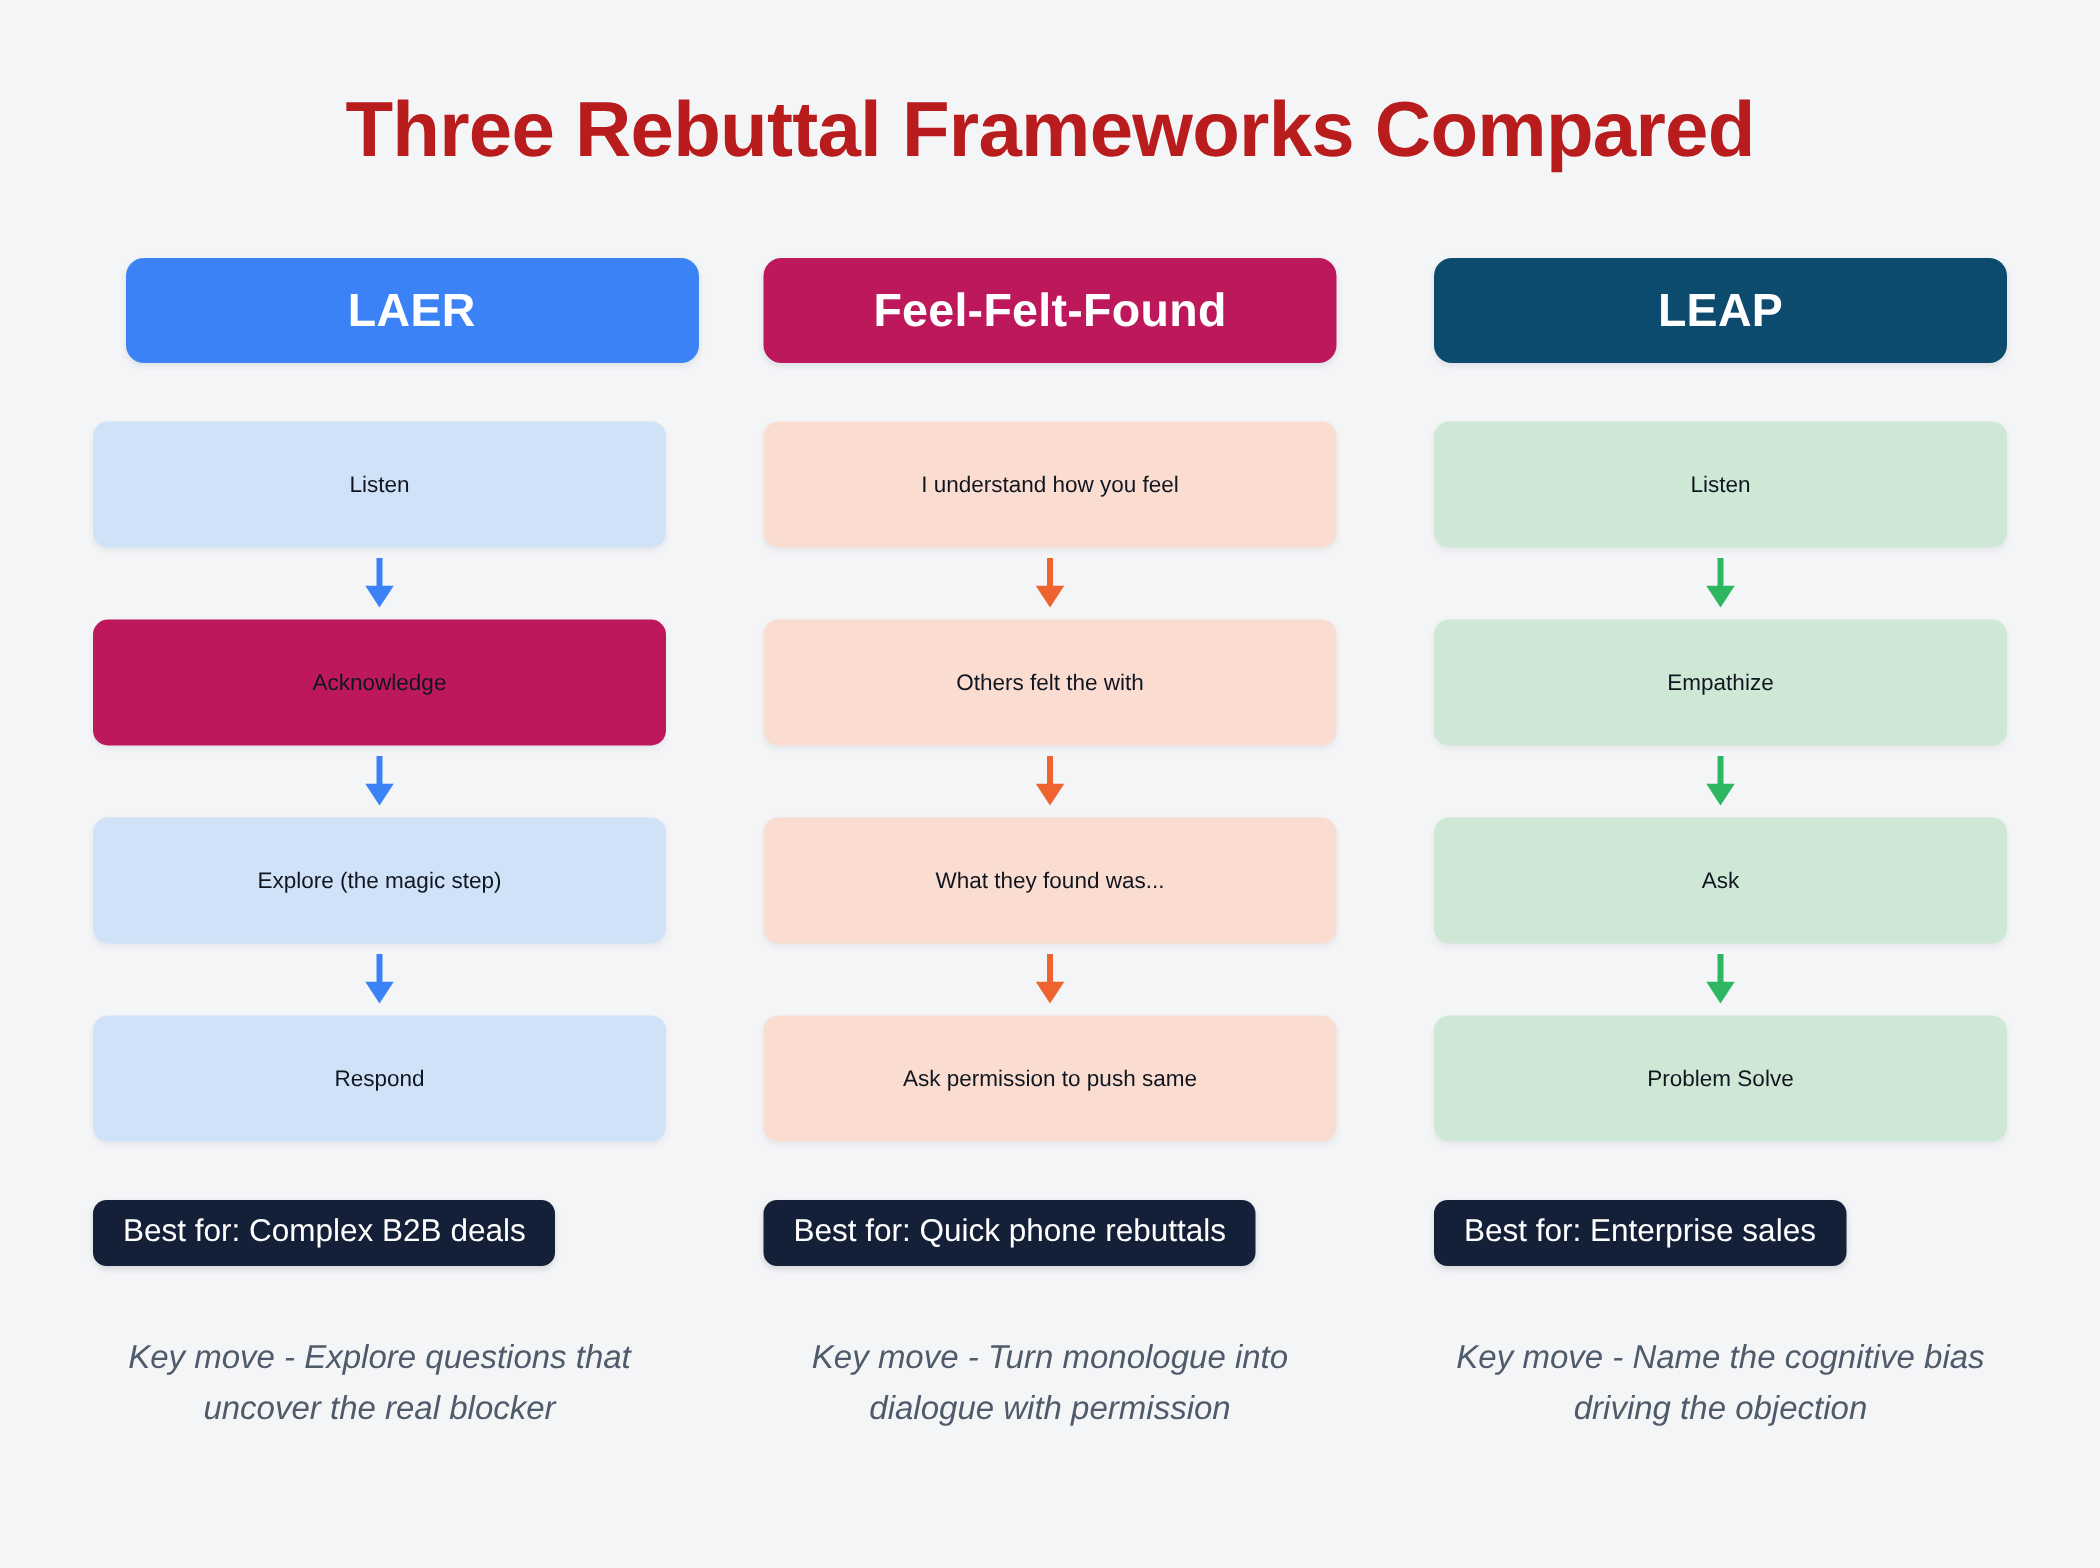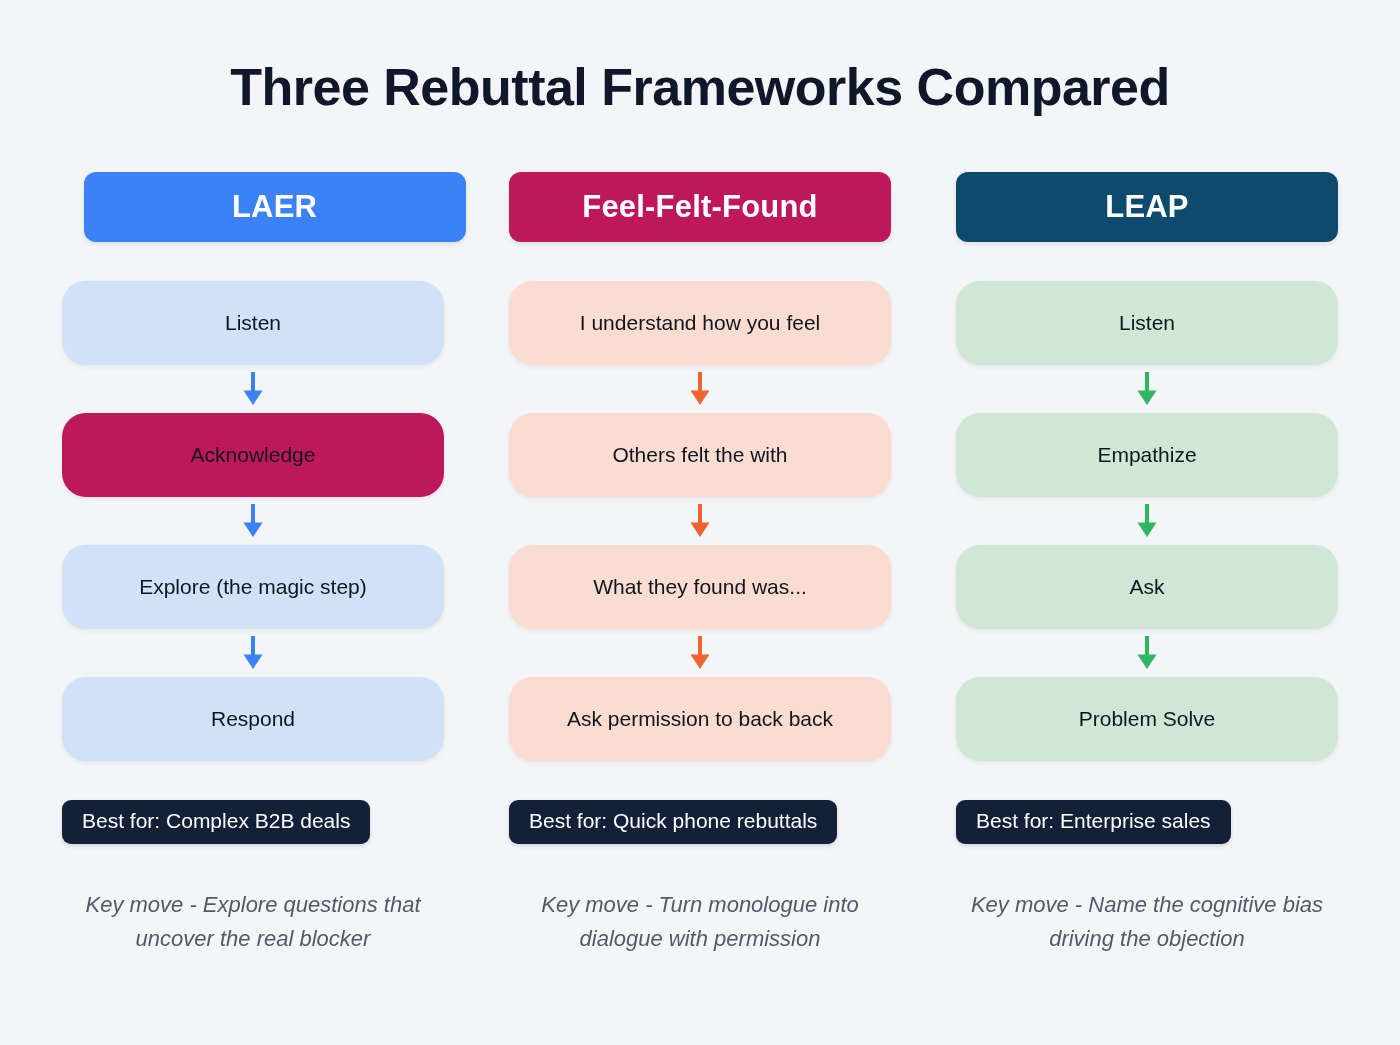--- a/index.html
+++ b/index.html
@@ -72,26 +72,26 @@
     width: 100%;
     margin-top: 39px;
     display: flex;
     flex-direction: column;
     align-items: center;
   }
 
   .step-box {
     width: 100%;
     height: 84px;
-    border-radius: 24px;
+    border-radius: 10px;
     display: flex;
     align-items: center;
     justify-content: center;
     box-sizing: border-box;
-    font-size: 21px;
+    font-size: 15px;
     color: #10161f;
     text-align: center;
     padding: 0 14px;
     box-shadow: 0 2px 4px rgba(30,40,60,0.07);
   }
 
   .arrow {
     height: 48px;
     display: flex;
     align-items: center;
@@ -129,21 +129,21 @@
     color: #4f5b6b;
     padding: 0 6px;
     box-sizing: border-box;
   }
 </style>
 </head>
 <body style="background: rgb(244, 245, 247);">
 
 <div class="page">
 
-  <div class="page-title" style="color: #0f172a;">Three Rebuttal Frameworks Compared</div>
+  <div class="page-title" style="color: #b91c1c;">Three Rebuttal Frameworks Compared</div>
 
   <div class="columns">
 
     <div class="column">
       <div class="col-header" style="background: rgb(59, 130, 246); margin-left: 43px;">LAER</div>
       <div class="steps">
         <div class="step-box" style="background: rgb(207, 226, 248);">Listen</div>
         <div class="arrow">
           <svg width="26" height="34" viewBox="0 0 26 34" aria-hidden="true">
             <path d="M13 0 L13 21" stroke="#3b82f6" stroke-width="4" fill="none"></path>
@@ -189,21 +189,21 @@
             <path d="M13 33 L3.5 18.5 L22.5 18.5 Z" fill="#ef6330"></path>
           </svg>
         </div>
         <div class="step-box" style="background: rgb(250, 220, 208);">What they found was...</div>
         <div class="arrow">
           <svg width="26" height="34" viewBox="0 0 26 34" aria-hidden="true">
             <path d="M13 0 L13 21" stroke="#ef6330" stroke-width="4" fill="none"></path>
             <path d="M13 33 L3.5 18.5 L22.5 18.5 Z" fill="#ef6330"></path>
           </svg>
         </div>
-        <div class="step-box" style="background: rgb(250, 220, 208);">Ask permission to back back</div>
+        <div class="step-box" style="background: rgb(250, 220, 208);">Ask permission to push same</div>
       </div>
       <div class="badge-wrap">
         <div class="badge" style="background: rgb(20, 31, 56);">Best for: Quick phone rebuttals</div>
       </div>
       <div class="keymove" style="color: rgb(79, 91, 107);">Key move - Turn monologue into dialogue with permission</div>
     </div>
 
     <div class="column">
       <div class="col-header" style="background: #0c4a6e;">LEAP</div>
       <div class="steps">

